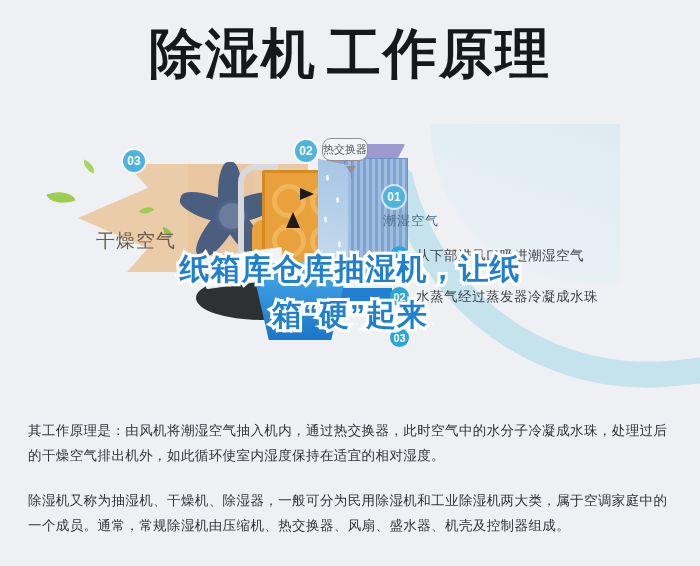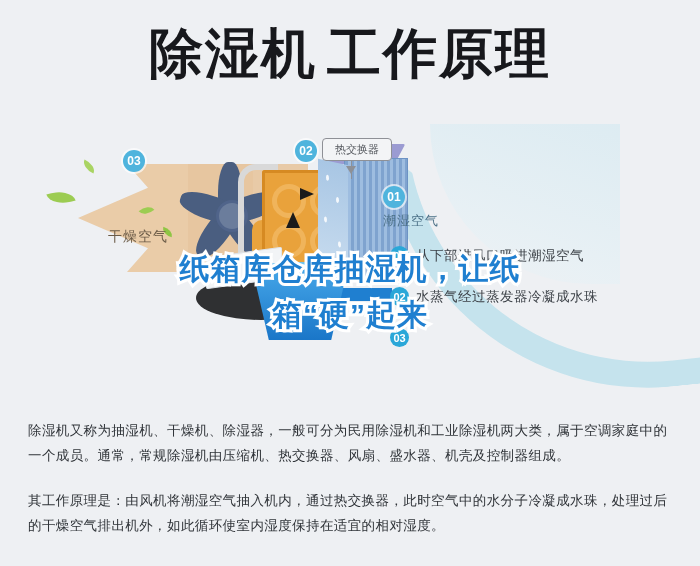--- a/index.html
+++ b/index.html
@@ -53,22 +53,22 @@
   }
 
   
   .leaf{position:absolute;background:#8cc63f;border-radius:0 100% 0 100%;}
   .leaf.l1{left:48px;top:62px;width:26px;height:15px;transform:rotate(-18deg);background:#9ccc52;}
   .leaf.l2{left:82px;top:34px;width:14px;height:9px;transform:rotate(25deg);background:#a9d463;}
   .leaf.l3{left:140px;top:78px;width:13px;height:9px;transform:rotate(-40deg);background:#9ccc52;}
   .leaf.l4{left:162px;top:100px;width:11px;height:8px;transform:rotate(15deg);background:#8fc544;}
 
   .dry-label{
-    position:absolute;left:108px;top:100px;
-    font-size:14px;color:#6b5b47;letter-spacing:1px;white-space:nowrap;
+    position:absolute;left:96px;top:100px;
+    font-size:19px;color:#6b5b47;letter-spacing:1px;white-space:nowrap;
   }
 
   
   .fan{position:absolute;left:172px;top:28px;width:112px;height:112px;}
   .blade{
     position:absolute;left:46px;top:6px;width:24px;height:52px;
     background:#4a5e80;border-radius:50% 50% 60% 60%/70% 70% 40% 40%;
     transform-origin:50% 100%;
   }
   .blade.b1{transform:rotate(0deg);}
@@ -157,21 +157,21 @@
     background:#4fb4dd;color:#fff;font-size:12px;font-weight:bold;
     display:flex;align-items:center;justify-content:center;
     box-shadow:0 0 0 2px rgba(255,255,255,.65);
   }
   .badge.b03{left:123px;top:22px;}
   .badge.b02{left:295px;top:12px;}
   .badge.b01{left:383px;top:58px;}
 
   .callout{
     position:absolute;left:322px;top:10px;
-    padding:3px 12px;border:1px solid #8e9096;border-radius:4px;
+    padding:3px 0;border:1px solid #8e9096;border-radius:9px;
     background:#f3f4f6;font-size:11px;color:#55585e;white-space:nowrap;
   }
   .callout:after{
     content:"";position:absolute;left:28px;bottom:-19px;
     width:1px;height:19px;border-left:1px solid #8e9096;
   }
   .callout-tip{
     position:absolute;left:346px;top:38px;width:0;height:0;
     border-left:5px solid transparent;border-right:5px solid transparent;border-top:8px solid #8e9096;
   }
@@ -293,17 +293,17 @@
       </div>
     </div>
   </div>
 
   <div class="overlay">
     <span class="ln">纸箱库仓库抽湿机，让纸</span>
     <span class="ln">箱“硬”起来</span>
   </div>
 
   <div class="body-copy">
+    <p class="para">其工作原理是：由风机将潮湿空气抽入机内，通过热交换器，此时空气中的水分子冷凝成水珠，处理过后的干燥空气排出机外，如此循环使室内湿度保持在适宜的相对湿度。</p>
     <p class="para">除湿机又称为抽湿机、干燥机、除湿器，一般可分为民用除湿机和工业除湿机两大类，属于空调家庭中的一个成员。通常，常规除湿机由压缩机、热交换器、风扇、盛水器、机壳及控制器组成。</p>
-    <p class="para">其工作原理是：由风机将潮湿空气抽入机内，通过热交换器，此时空气中的水分子冷凝成水珠，处理过后的干燥空气排出机外，如此循环使室内湿度保持在适宜的相对湿度。</p>
   </div>
 
 </div>
 
 </body></html>

